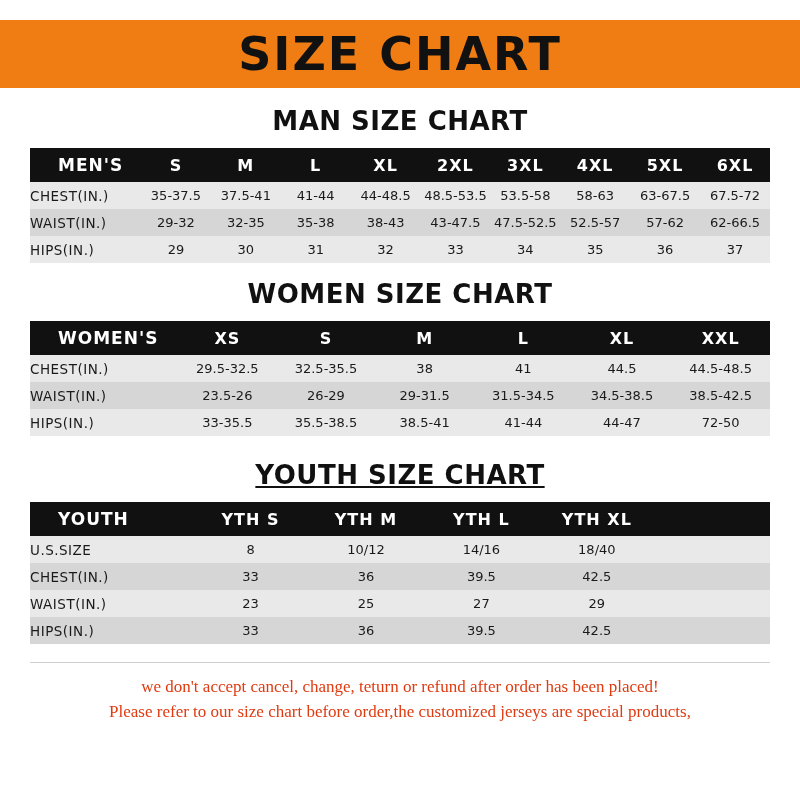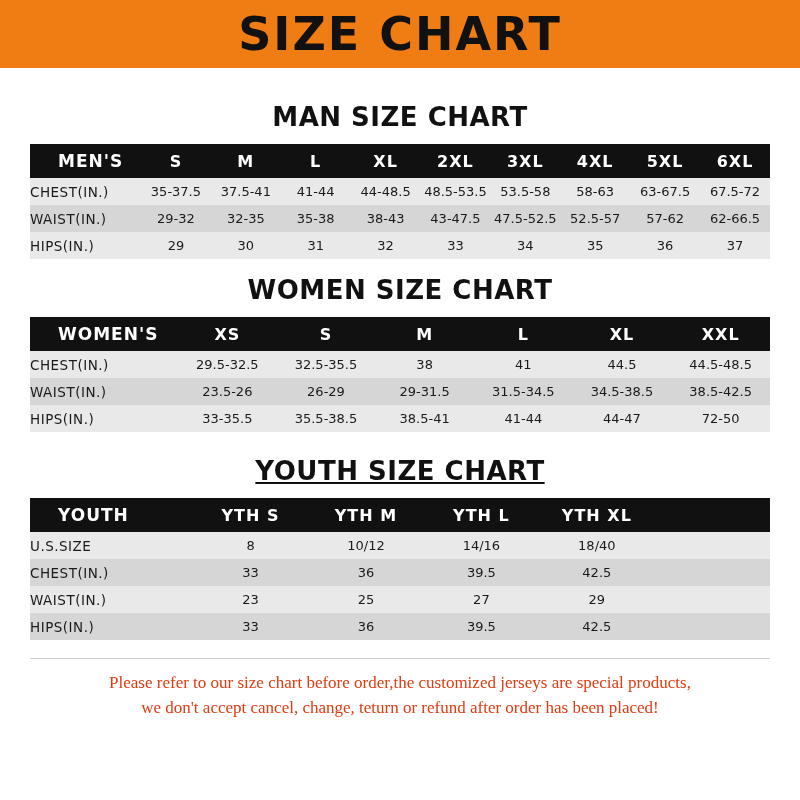--- a/index.html
+++ b/index.html
@@ -21,20 +21,21 @@
     background: #ffffff;
   }
   
   .banner {
     position: relative;
     height: 68px;
     background: #f07d13;
     display: flex;
     align-items: center;
     justify-content: center;
+    margin-top: 20px;
   }
   .banner-title {
     font-family: "DejaVu Sans", sans-serif;
     font-weight: bold;
     font-size: 46px;
     letter-spacing: 2px;
     color: #111111;
     line-height: 1;
   }
   .content {
@@ -42,21 +43,21 @@
     box-sizing: border-box;
   }
   .section-title {
     text-align: center;
     font-family: "DejaVu Sans", sans-serif;
     font-weight: bold;
     font-size: 26px;
     color: #111111;
     letter-spacing: 0.5px;
   }
-  .sec-man .section-title { margin: 34px 0 12px; }
+  .sec-man .section-title { margin: 18px 0 12px; }
   .sec-women .section-title { margin: 16px 0 12px; }
   .sec-youth .section-title { margin: 24px 0 12px; text-decoration: underline; }
 
   table.sizetable {
     width: 100%;
     border-collapse: collapse;
     table-layout: fixed;
     font-family: "DejaVu Sans", sans-serif;
   }
   table.sizetable th,
@@ -296,18 +297,18 @@
             <td>36</td>
             <td>39.5</td>
             <td>42.5</td>
             <td></td>
           </tr>
         </tbody>
       </table>
     </div>
 
     <div class="footer-note">
+      <div>we don't accept cancel, change, teturn or refund after order has been placed!</div>
       <div>Please refer to our size chart before order,the customized jerseys are special products,</div>
-      <div>we don't accept cancel, change, teturn or refund after order has been placed!</div>
     </div>
 
   </div>
 </div>
 
 </body></html>

